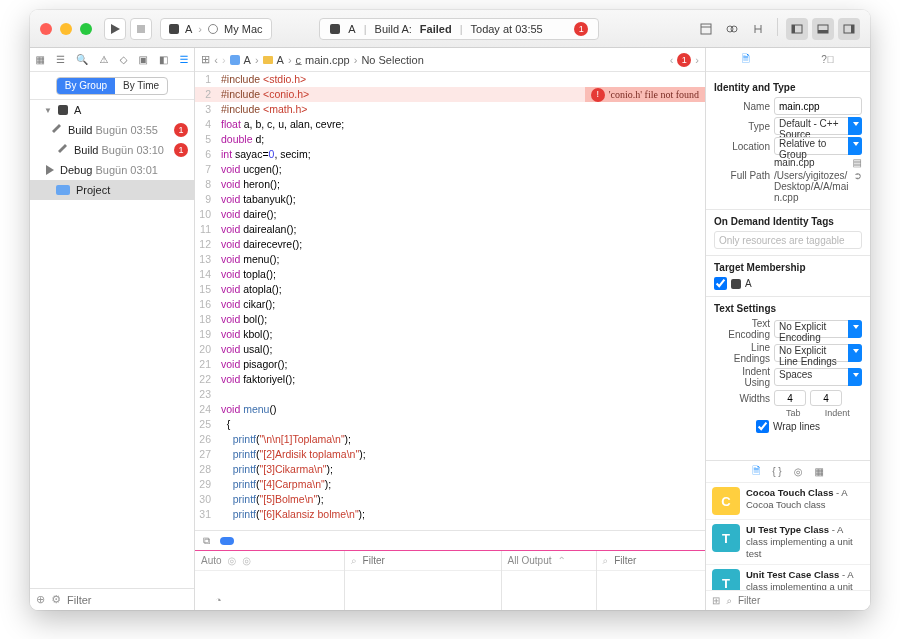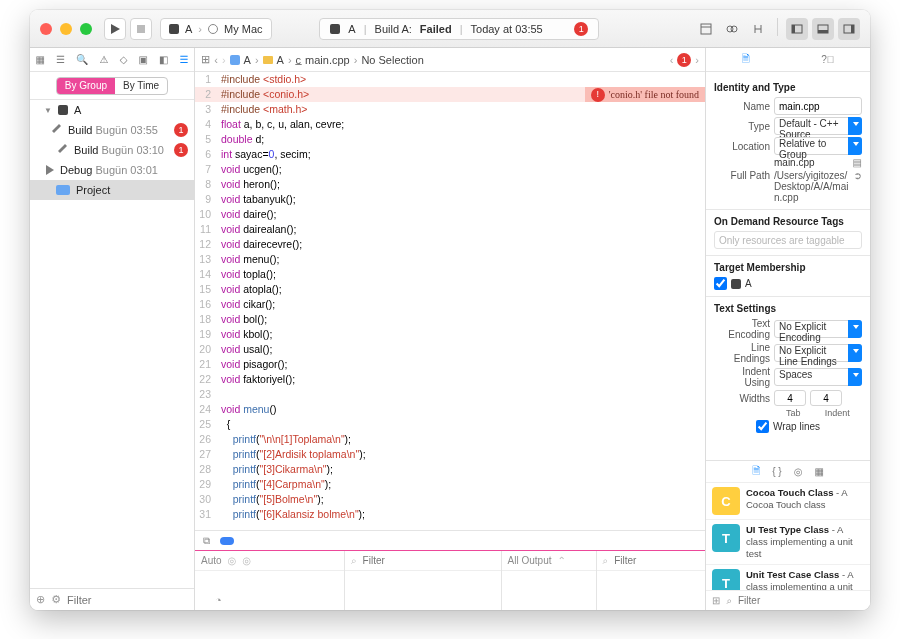--- a/index.html
+++ b/index.html
@@ -20,21 +20,21 @@
   .sq.selected { background:#d9d9d9; }
   .tb-sep { width:1px; height:18px; background:#d3d3d3; margin:0 4px;}
   
   .body { flex:1; display:flex; overflow:hidden;}
   
   .nav { width:165px; border-right:1px solid #dcdcdc; display:flex; flex-direction:column; background:#fff;}
   .nav-head { height:24px; border-bottom:1px solid #e4e4e4; display:flex; align-items:center; justify-content:space-around; color:#7a7a7a; font-size:10px;}
   .nav-tabs { height:28px; display:flex; align-items:center; justify-content:center; gap:6px; border-bottom:1px solid #e4e4e4;}
   .seg { display:flex; border:1px solid #c8c8c8; border-radius:4px; overflow:hidden; height:18px;}
   .seg span { padding:1px 8px; font-size:10px; color:#333; display:flex; align-items:center;}
-  .seg span.on { background:#ec4899; color:#fff;}
+  .seg span.on { background:#3b82f6; color:#fff;}
   .nav-list { flex:1; overflow:auto; font-size:11px; color:#222;}
   .nav-row { display:flex; align-items:center; height:20px; padding:0 6px 0 14px; gap:6px;}
   .nav-row .disc { color:#8a8a8a; font-size:8px;}
   .nav-row .lbl { flex:1; white-space:nowrap;}
   .nav-row.selected { background:#dcdcdc;}
   .nav-row .berr { margin-left:auto;}
   .ico-folder { width:14px; height:10px; background:#67a6f2; border-radius:2px; position:relative;}
   .ico-play { width:0;height:0;border-left:8px solid #7d7d7d;border-top:5px solid transparent;border-bottom:5px solid transparent;}
   .nav-foot { height:22px; border-top:1px solid #e2e2e2; display:flex; align-items:center; padding:0 6px; gap:6px; font-size:11px; color:#9a9a9a;}
   .nav-foot input { border:0; outline:0; font-size:11px; flex:1; color:#444; background:transparent;}
@@ -447,21 +447,21 @@
             <label></label>
             <span class="val">main.cpp</span>
           <span style="color:#888;">▤</span>
           </div>
         <div class="frow" style="align-items:flex-start;">
             <label>Full Path</label>
           <span class="val" style="word-break:break-all;color:#555;">/Users/yigitozes/Desktop/A/A/main.cpp</span>
           <span style="color:#888;">➲</span>
           </div>
         <hr>
-        <div class="sect-title">On Demand Resource Tags</div>
+        <div class="sect-title">On Demand Identity Tags</div>
         <div class="tagbox">Only resources are taggable</div>
         <hr>
         <div class="sect-title">Target Membership</div>
         <div class="checkrow">
             <input type="checkbox" checked="" style="">
           <span style="width:10px;height:10px;background:#444;border-radius:2px;"></span>
           <span>A</span>
           </div>
         <hr>
         <div class="sect-title">Text Settings</div>

